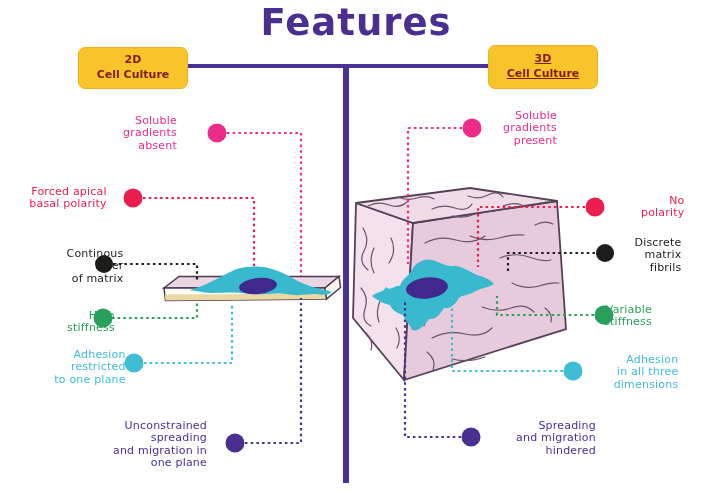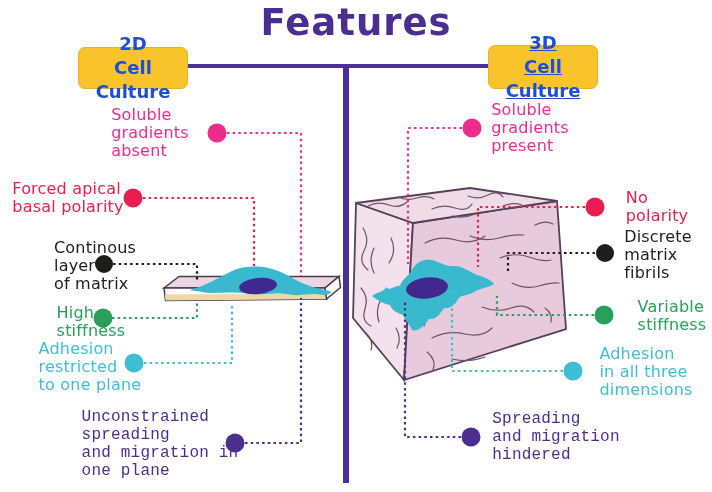--- a/index.html
+++ b/index.html
@@ -22,44 +22,44 @@
     position:absolute;left:345px;top:1px;transform:translateX(-50%);
     font-size:37px;font-weight:bold;letter-spacing:1px;color:var(--purple);
     font-family:"DejaVu Sans",sans-serif;
     margin-left:11px;
   }
 
   .branch-box{
     position:absolute;width:110px;background:var(--yellow);
     border:1px solid #EDB224;border-radius:7px;
     display:flex;flex-direction:column;align-items:center;justify-content:center;
-    color:#1d4ed8;font-weight:bold;font-size:18px;line-height:1.32;text-align:center;
+    color:#7f1d1d;font-weight:bold;font-size:11px;line-height:1.32;text-align:center;
     z-index:3;
   }
   #box-2d{left:78px;top:47px;height:42px;}
   #box-3d{left:488px;top:45px;height:44px;text-decoration:underline;}
 
   .connector-h{position:absolute;left:188px;top:64px;width:300px;height:4px;background:var(--violet);z-index:1;}
   .connector-v{position:absolute;left:343px;top:64px;width:6px;height:419px;background:var(--violet);z-index:1;}
 
   svg.art{position:absolute;left:0;top:0;z-index:2;}
 
   .label{
     position:absolute;transform:translate(-50%,-50%);
-    text-align:left;white-space:pre-line;
-    font-size:16px;line-height:1.12;letter-spacing:.2px;z-index:4;
+    text-align:right;white-space:pre-line;
+    font-size:11px;line-height:1.12;letter-spacing:.2px;z-index:4;
   }
   .c-pink{color:var(--pink);}  .c-red{color:var(--red);}   .c-ink{color:var(--ink);}
-  .c-green{color:var(--green);}.c-cyan{color:var(--cyan);} .c-purple{color:var(--purple);font-family:Liberation Mono, monospace;}
+  .c-green{color:var(--green);}.c-cyan{color:var(--cyan);} .c-purple{color:var(--purple);}
 
   
   #lbl-l0{left:150px;top:133px;} #lbl-l1{left:68px;top:198px;} #lbl-l2{left:95px;top:266px;}
   #lbl-l3{left:48px;top:322px;margin-left:43px;}  #lbl-l4{left:90px;top:367px;} #lbl-l5{left:160px;top:445px;}
   #lbl-r0{left:530px;top:128px;} #lbl-r1{left:657px;top:207px;}#lbl-r2{left:658px;top:255px;}
-  #lbl-r3{left:672px;top:316px;} #lbl-r4{left:646px;top:372px;}#lbl-r5{left:556px;top:438px;}
+  #lbl-r3{left:628px;top:316px;} #lbl-r4{left:646px;top:372px;}#lbl-r5{left:556px;top:438px;}
 
   
   .dash{fill:none;stroke-width:2.2;stroke-dasharray:2.5 3.2;}
   .dash.pink{stroke:var(--pink);}  .dash.red{stroke:var(--red);}   .dash.ink{stroke:var(--ink);}
   .dash.green{stroke:var(--green);}.dash.cyan{stroke:var(--cyan);} .dash.purple{stroke:var(--purple);}
   .dot.pink{fill:var(--pink);}  .dot.red{fill:var(--red);}   .dot.ink{fill:var(--ink);}
   .dot.green{fill:var(--green);}.dot.cyan{fill:var(--cyan);} .dot.purple{fill:var(--purple);}
   .fibril{fill:none;stroke:#6B5269;stroke-width:1.2;stroke-linecap:round;}
 </style>
 </head>

